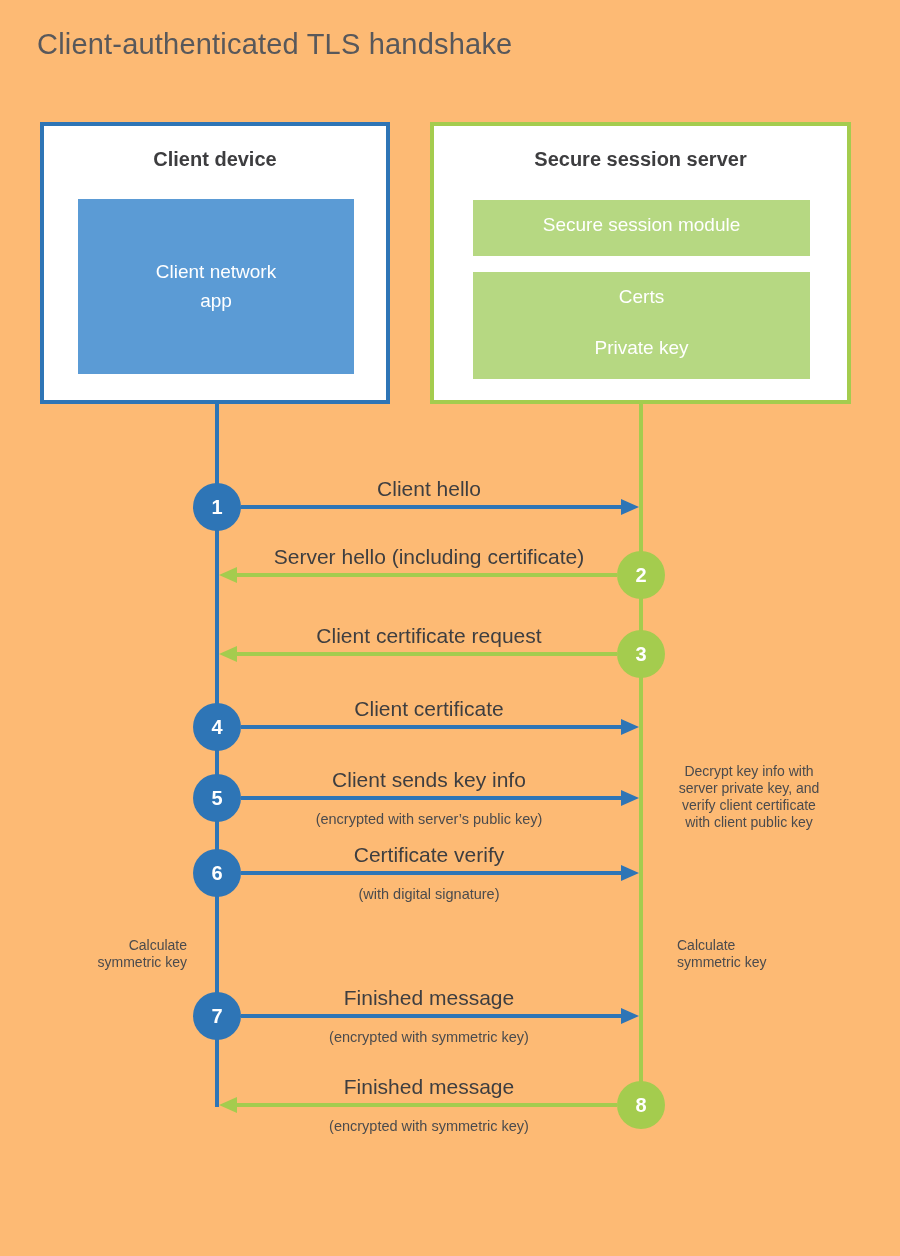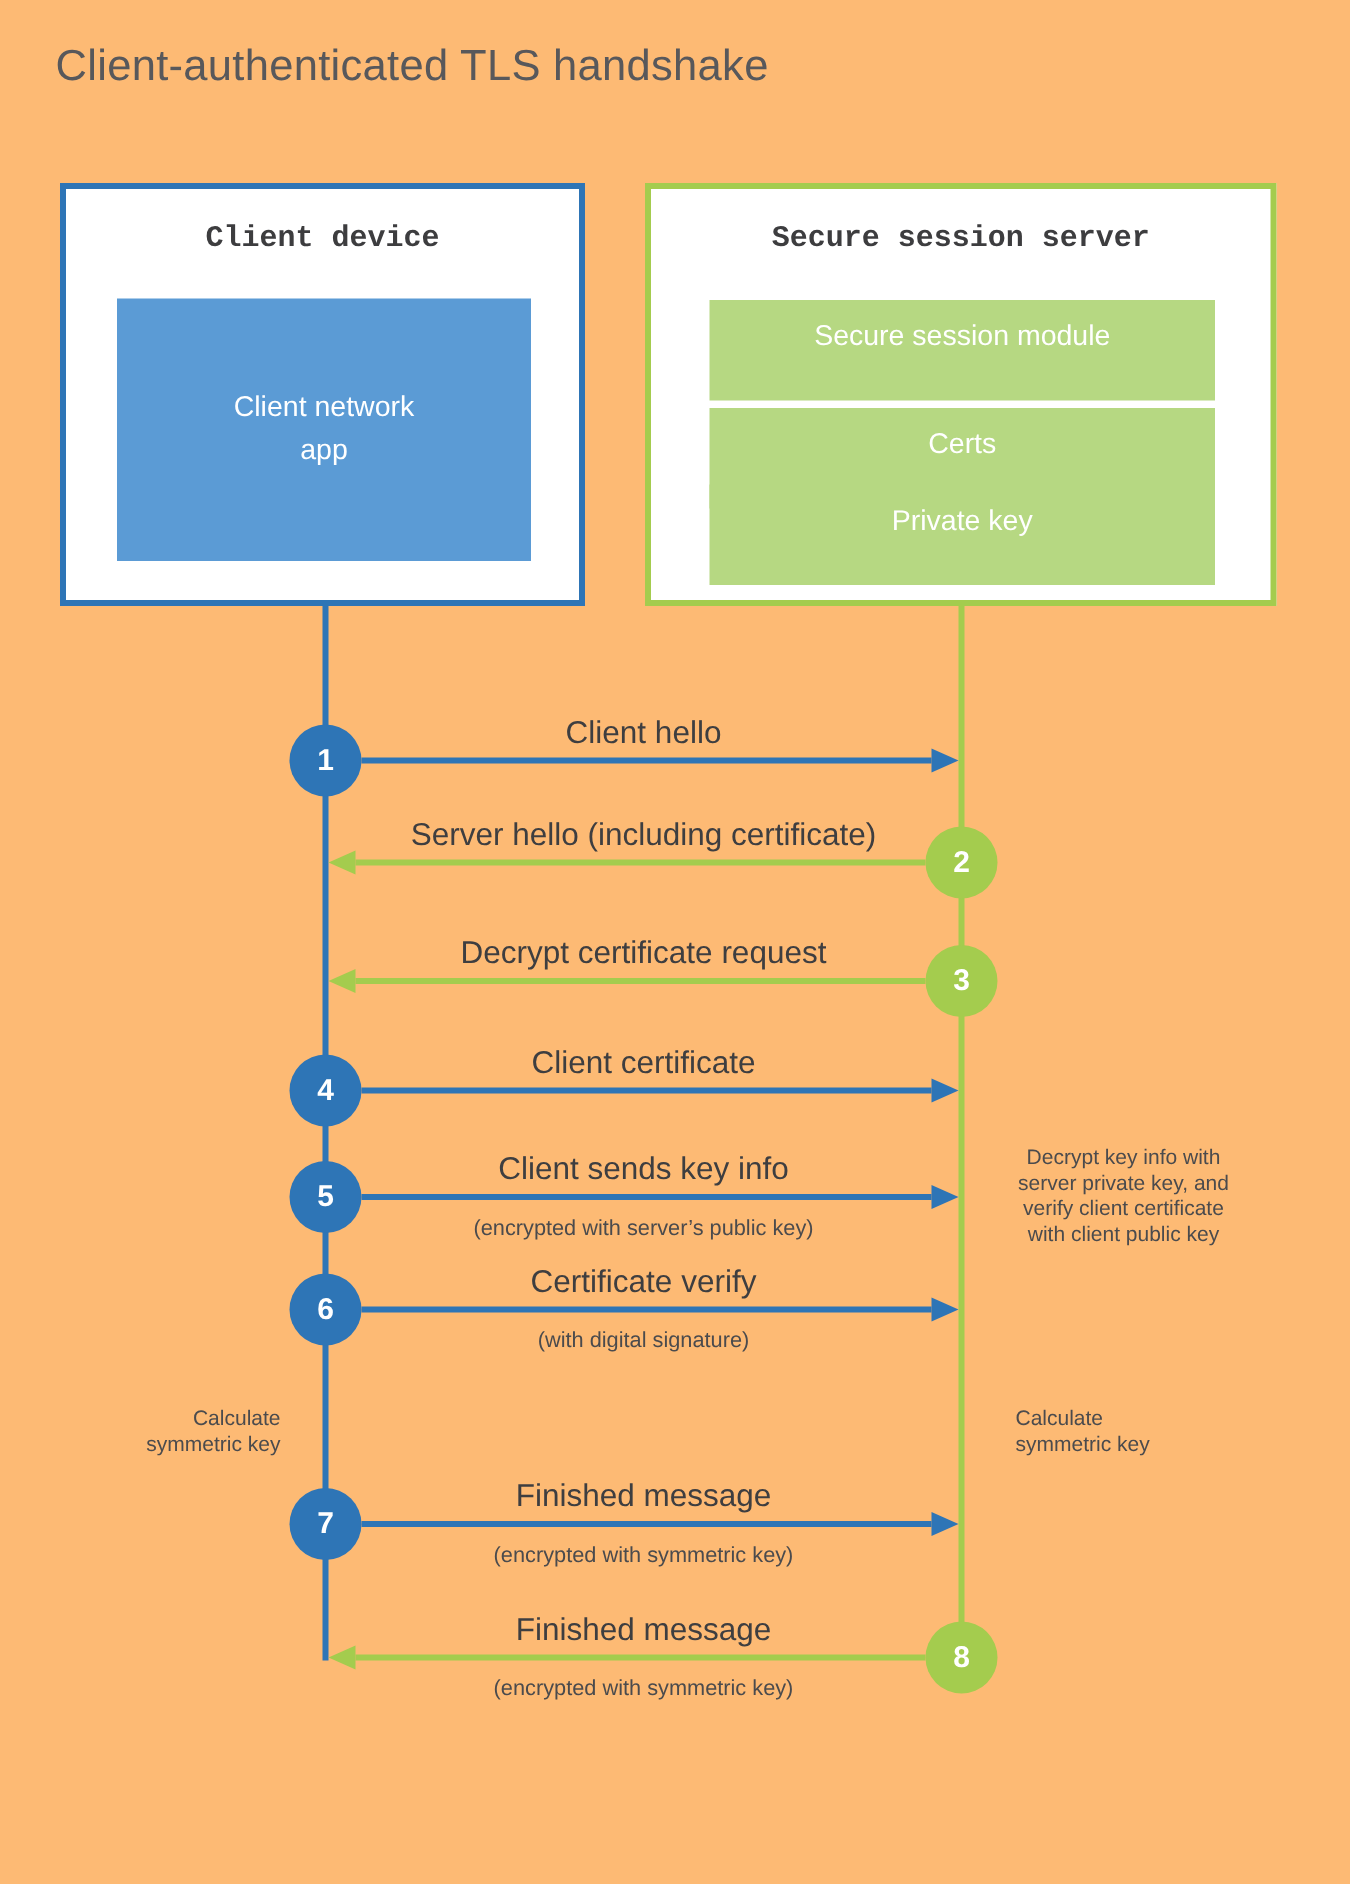--- a/index.html
+++ b/index.html
@@ -32,21 +32,20 @@
   }
   .client-box  { left: 40px;  width: 350px; border: 4px solid var(--blue); }
   .server-box  { left: 430px; width: 421px; border: 4px solid var(--green); }
   .actor-title {
     position: absolute;
     top: 148px;
     font-size: 20px;
     font-weight: bold;
     color: #3d3d3f;
     text-align: center;
-    font-family: Liberation Mono, monospace;
   }
   .client-title { left: 40px;  width: 350px; }
   .server-title { left: 430px; width: 421px; }
 
   .app-box {
     position: absolute;
     left: 78px; top: 199px;
     width: 276px; height: 175px;
     background: var(--blue-light);
     color: #ffffff;
@@ -54,21 +53,21 @@
     display: flex;
     align-items: center;
     justify-content: center;
     text-align: center;
     white-space: pre-line;
     line-height: 1.5;
   }
   .module-bar {
     position: absolute;
     left: 473px;
-    width: 337px; height: 67px;
+    width: 337px; height: 56px;
     background: var(--green-light);
     color: #ffffff;
     font-size: 19px;
     text-align: center;
     line-height: 50px;
   }
 
   
   .vline { position: absolute; top: 404px; width: 4px; height: 703px; }
   .vline.blue  { left: 215px; background: var(--blue); }
@@ -159,21 +158,21 @@
   </div>
 
   <div class="step">
     <div class="msg-label" style="top:546px">Server hello (including certificate)</div>
     <div class="arrow-line left" style="top:573px"></div>
     <div class="arrow-head left" style="top:567px"></div>
     <div class="circle green" style="top:551px">2</div>
   </div>
 
   <div class="step">
-    <div class="msg-label" style="top:625px">Decrypt certificate request</div>
+    <div class="msg-label" style="top:625px">Client certificate request</div>
     <div class="arrow-line left" style="top:652px"></div>
     <div class="arrow-head left" style="top:646px"></div>
     <div class="circle green" style="top:630px">3</div>
   </div>
 
   <div class="step">
     <div class="msg-label" style="top:698px">Client certificate</div>
     <div class="arrow-line right" style="top:725px"></div>
     <div class="arrow-head right" style="top:719px"></div>
     <div class="circle blue" style="top:703px">4</div>

